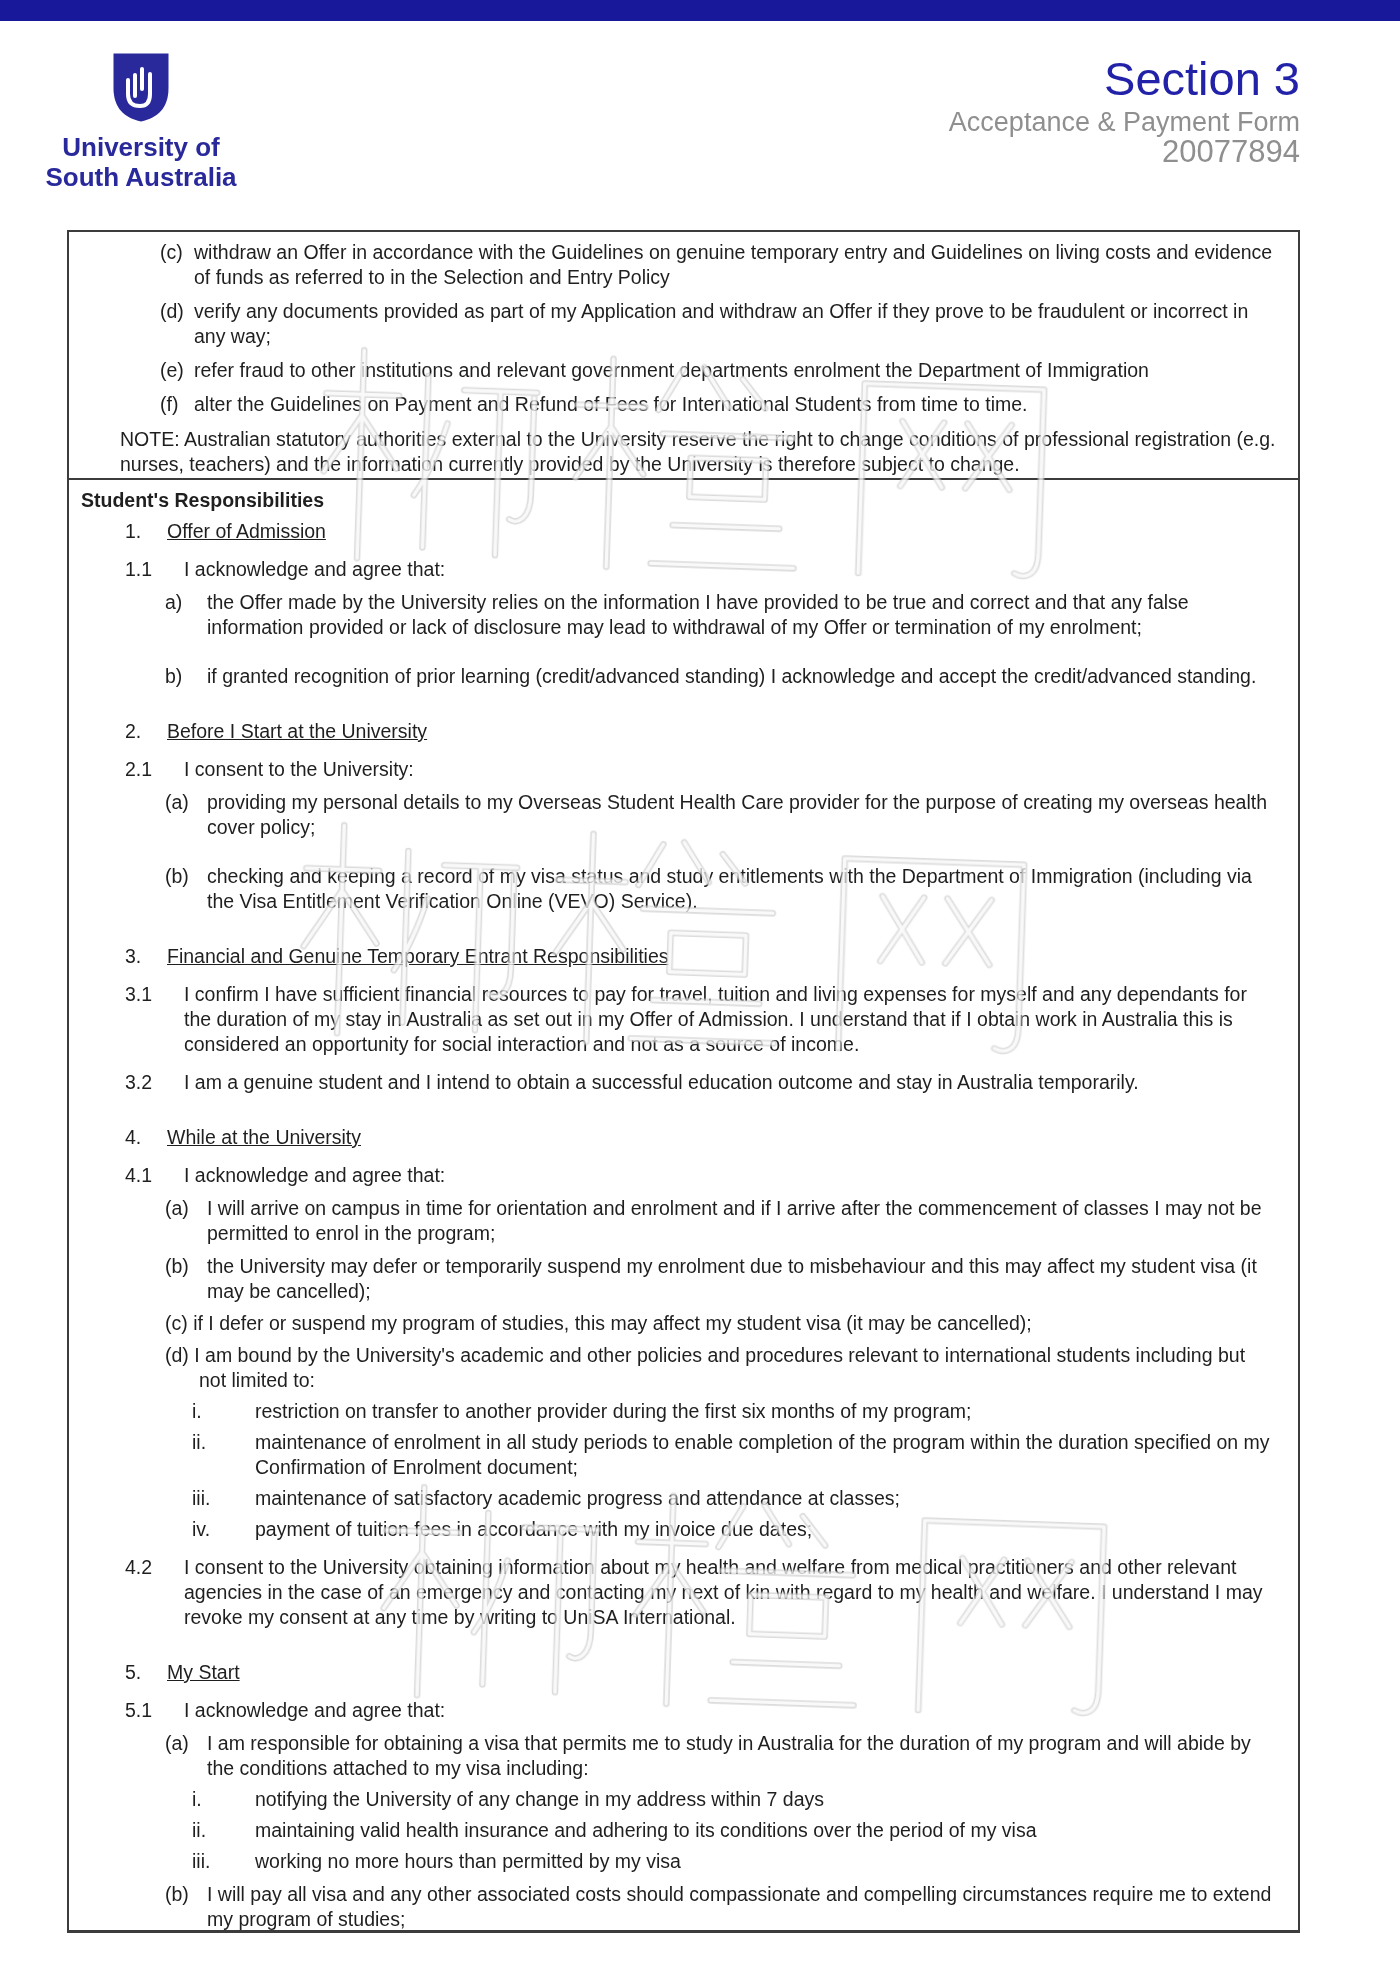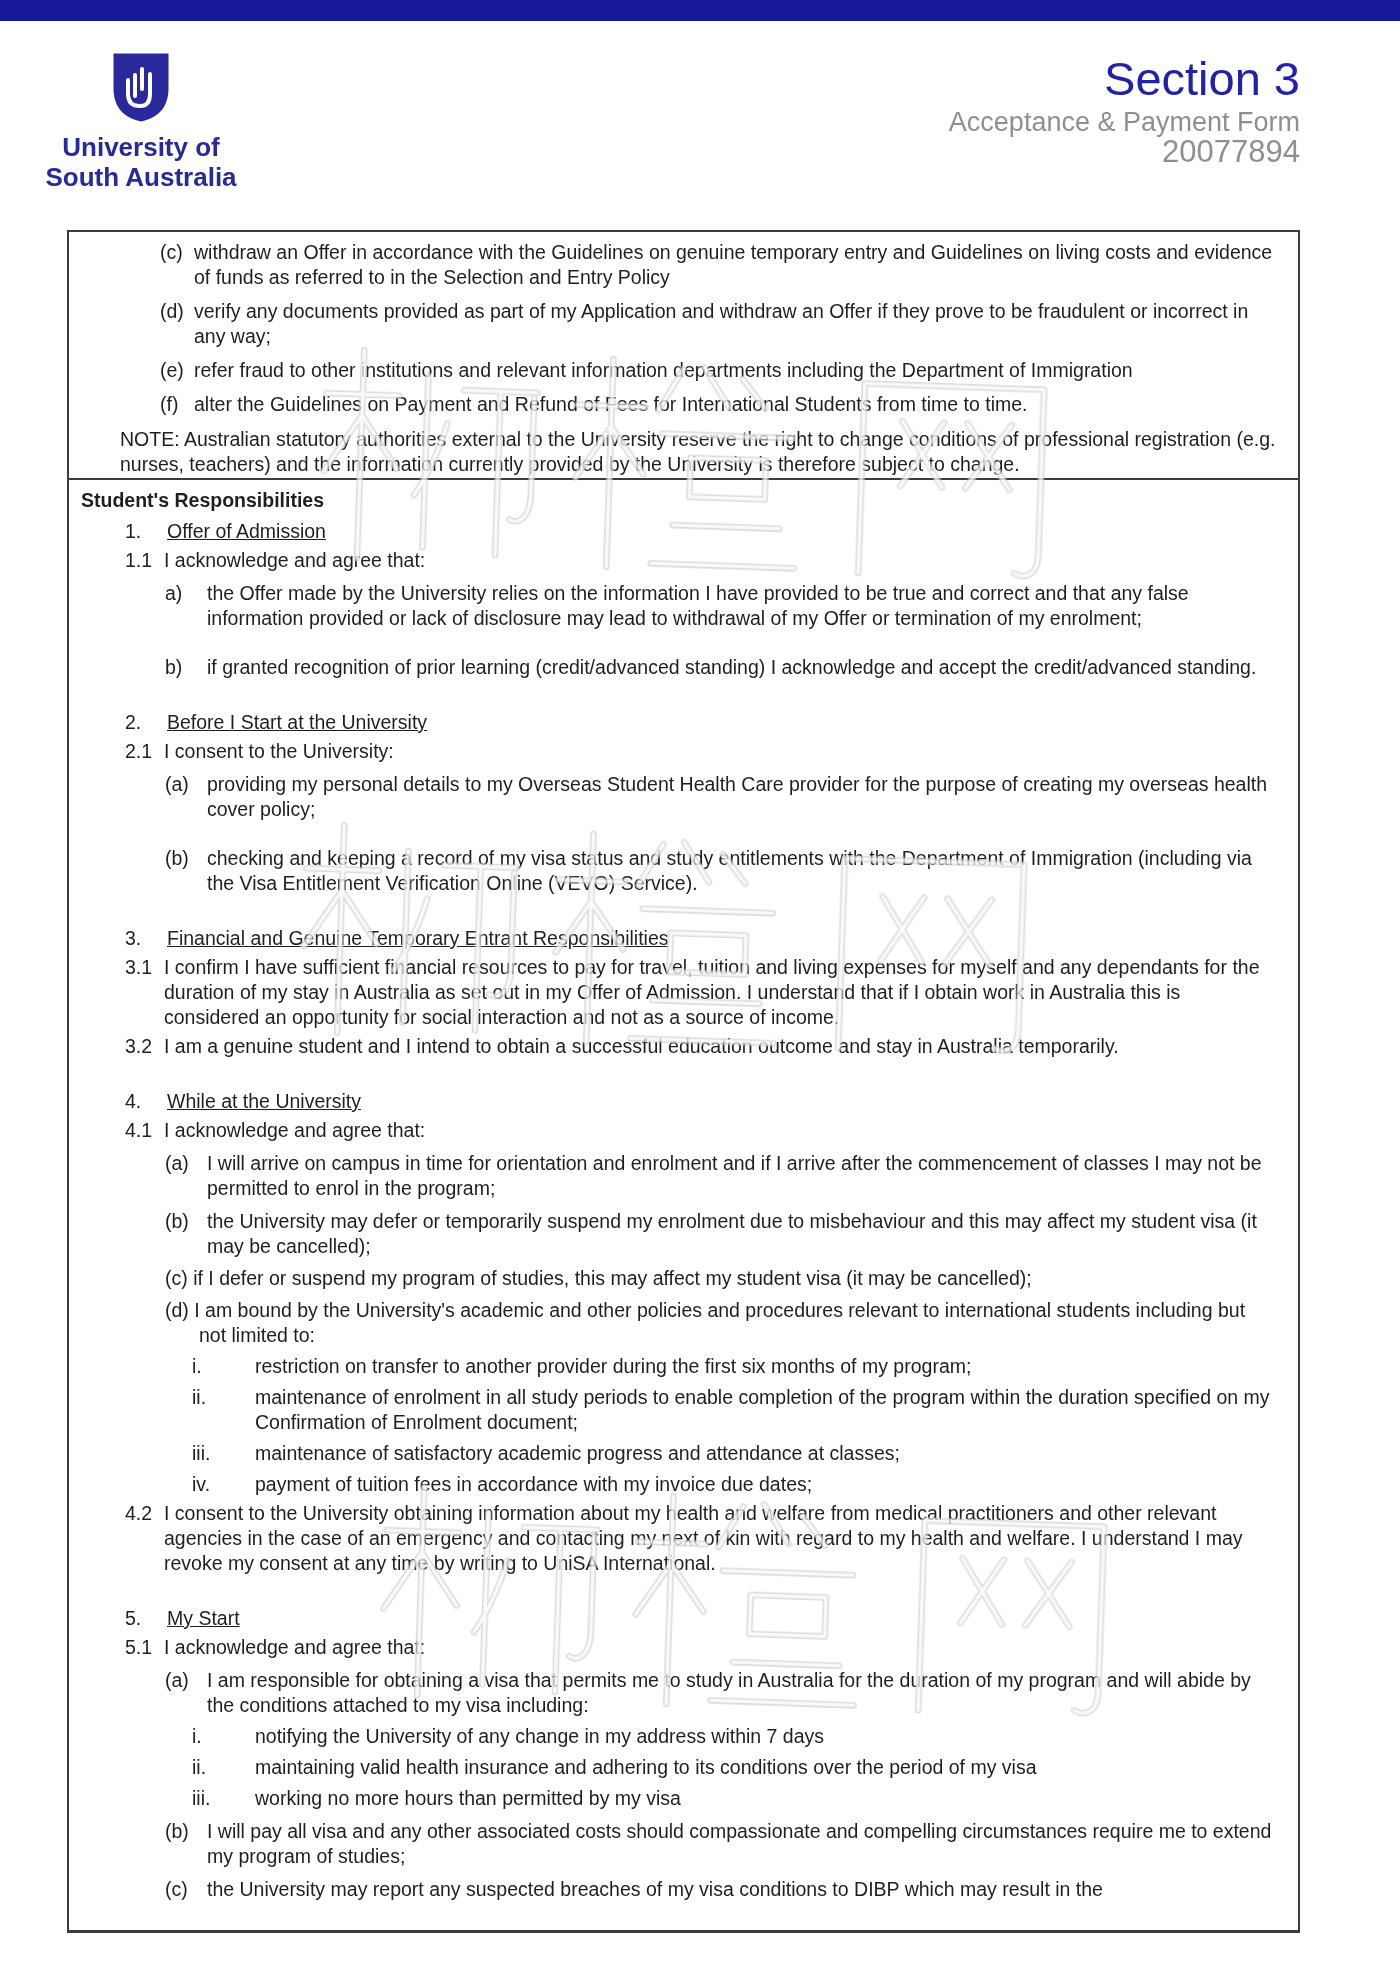--- a/index.html
+++ b/index.html
@@ -28,21 +28,21 @@
   .pa-text{flex:1;padding-right:2px;}
   .pa-note{margin-top:10px;}
   .divider{border-top:2px solid #3c3c3c;}
   .part-b{padding:8px 22px 0 12px;}
   .sr-heading{font-weight:bold;margin-bottom:6px;}
   .sec{margin-top:30px;}
   .sec:first-of-type{margin-top:6px;}
   .sec-head{display:flex;}
   .sec-num{flex:0 0 42px;margin-left:44px;}
   .sec-title{text-decoration:underline;}
-  .clause{display:flex;margin-top:4px;}
+  .clause{display:flex;margin-top:13px;gap:20px;}
   .cl-num{flex:0 0 39px;margin-left:44px;}
   .cl-text{flex:1;}
   .item{display:flex;margin-top:8px;}
   .item.gap{margin-top:24px;}
   .it-label{flex:0 0 42px;margin-left:84px;}
   .it-text{flex:1;}
   .item.tight{display:block;margin:7px 0 0 84px;padding-left:34px;text-indent:-34px;}
   .sub{display:flex;margin-top:6px;}
   .sub-label{flex:0 0 63px;margin-left:111px;}
   .sub-text{flex:1;}
@@ -103,21 +103,21 @@
         <div class="pa-item">
           <span class="pa-label">(c)</span>
           <span class="pa-text">withdraw an Offer in accordance with the Guidelines on genuine temporary entry and Guidelines on living costs and evidence of funds as referred to in the Selection and Entry Policy</span>
         </div>
         <div class="pa-item">
           <span class="pa-label">(d)</span>
           <span class="pa-text">verify any documents provided as part of my Application  and withdraw an Offer if they prove to be fraudulent or incorrect in any way;</span>
         </div>
         <div class="pa-item">
           <span class="pa-label">(e)</span>
-          <span class="pa-text">refer fraud to other institutions and relevant information departments including the Department of Immigration</span>
+          <span class="pa-text">refer fraud to other institutions and relevant government departments enrolment the Department of Immigration</span>
         </div>
         <div class="pa-item">
           <span class="pa-label">(f)</span>
           <span class="pa-text">alter the Guidelines on Payment and Refund of Fees for International Students from time to time.</span>
         </div>
       </div>
     <div class="pa-note">NOTE: Australian statutory authorities external to the University reserve the right to change conditions of professional registration (e.g. nurses, teachers) and the information currently provided by the University is therefore subject to change.</div>
   </div>
   <div class="divider"></div>
   <div class="part-b">

